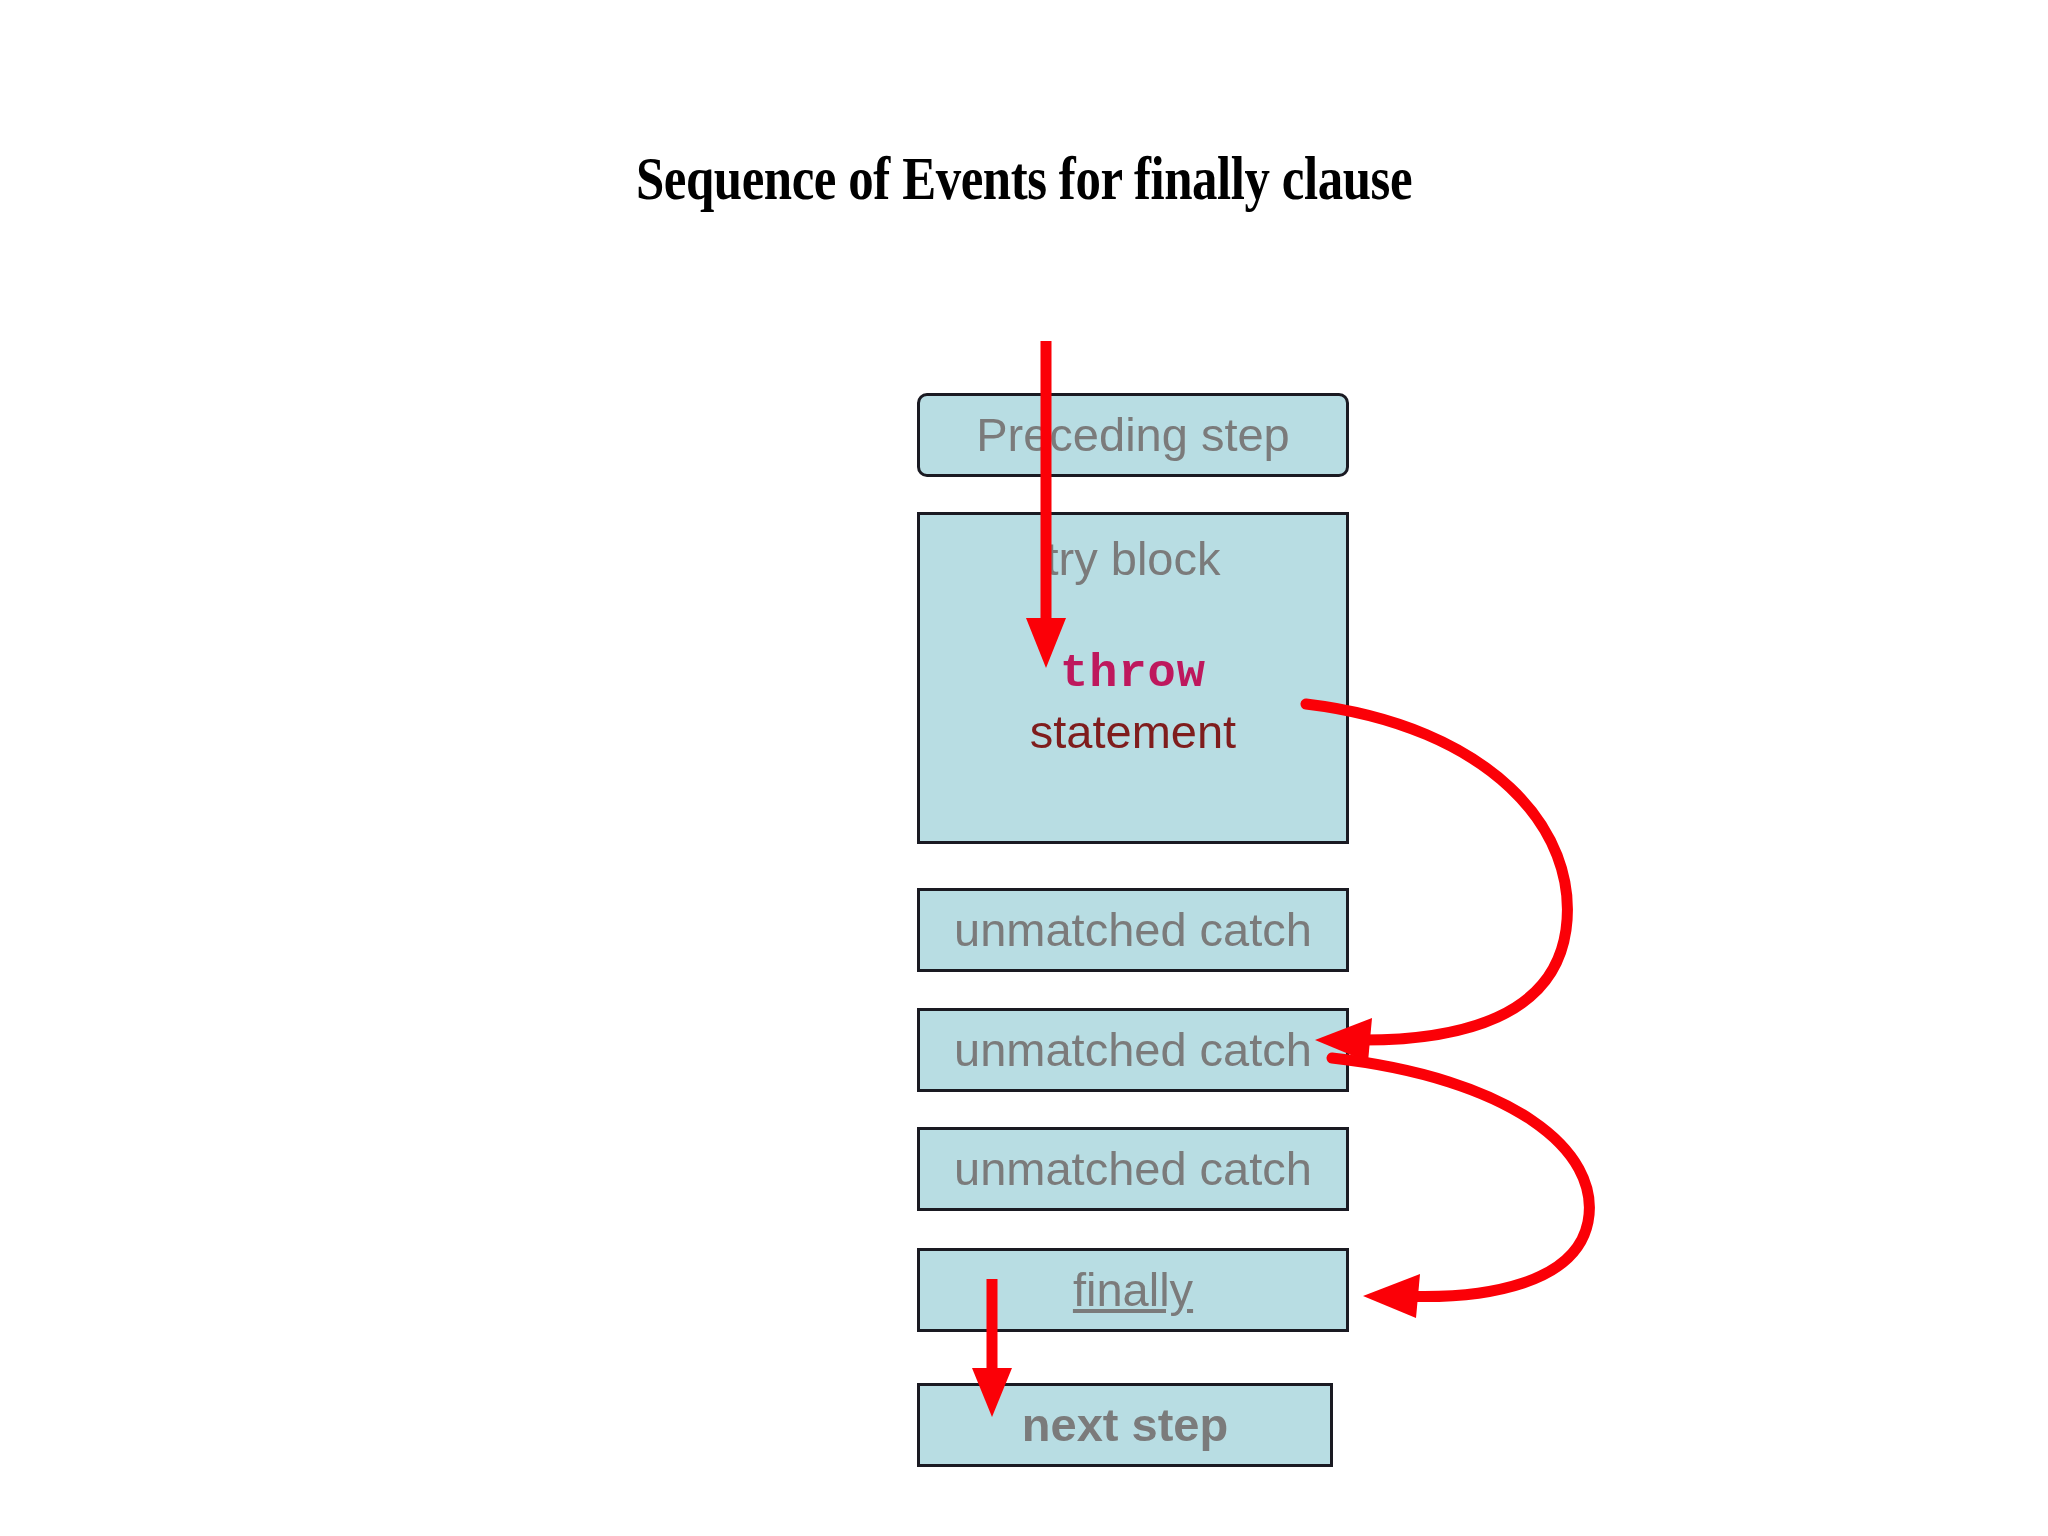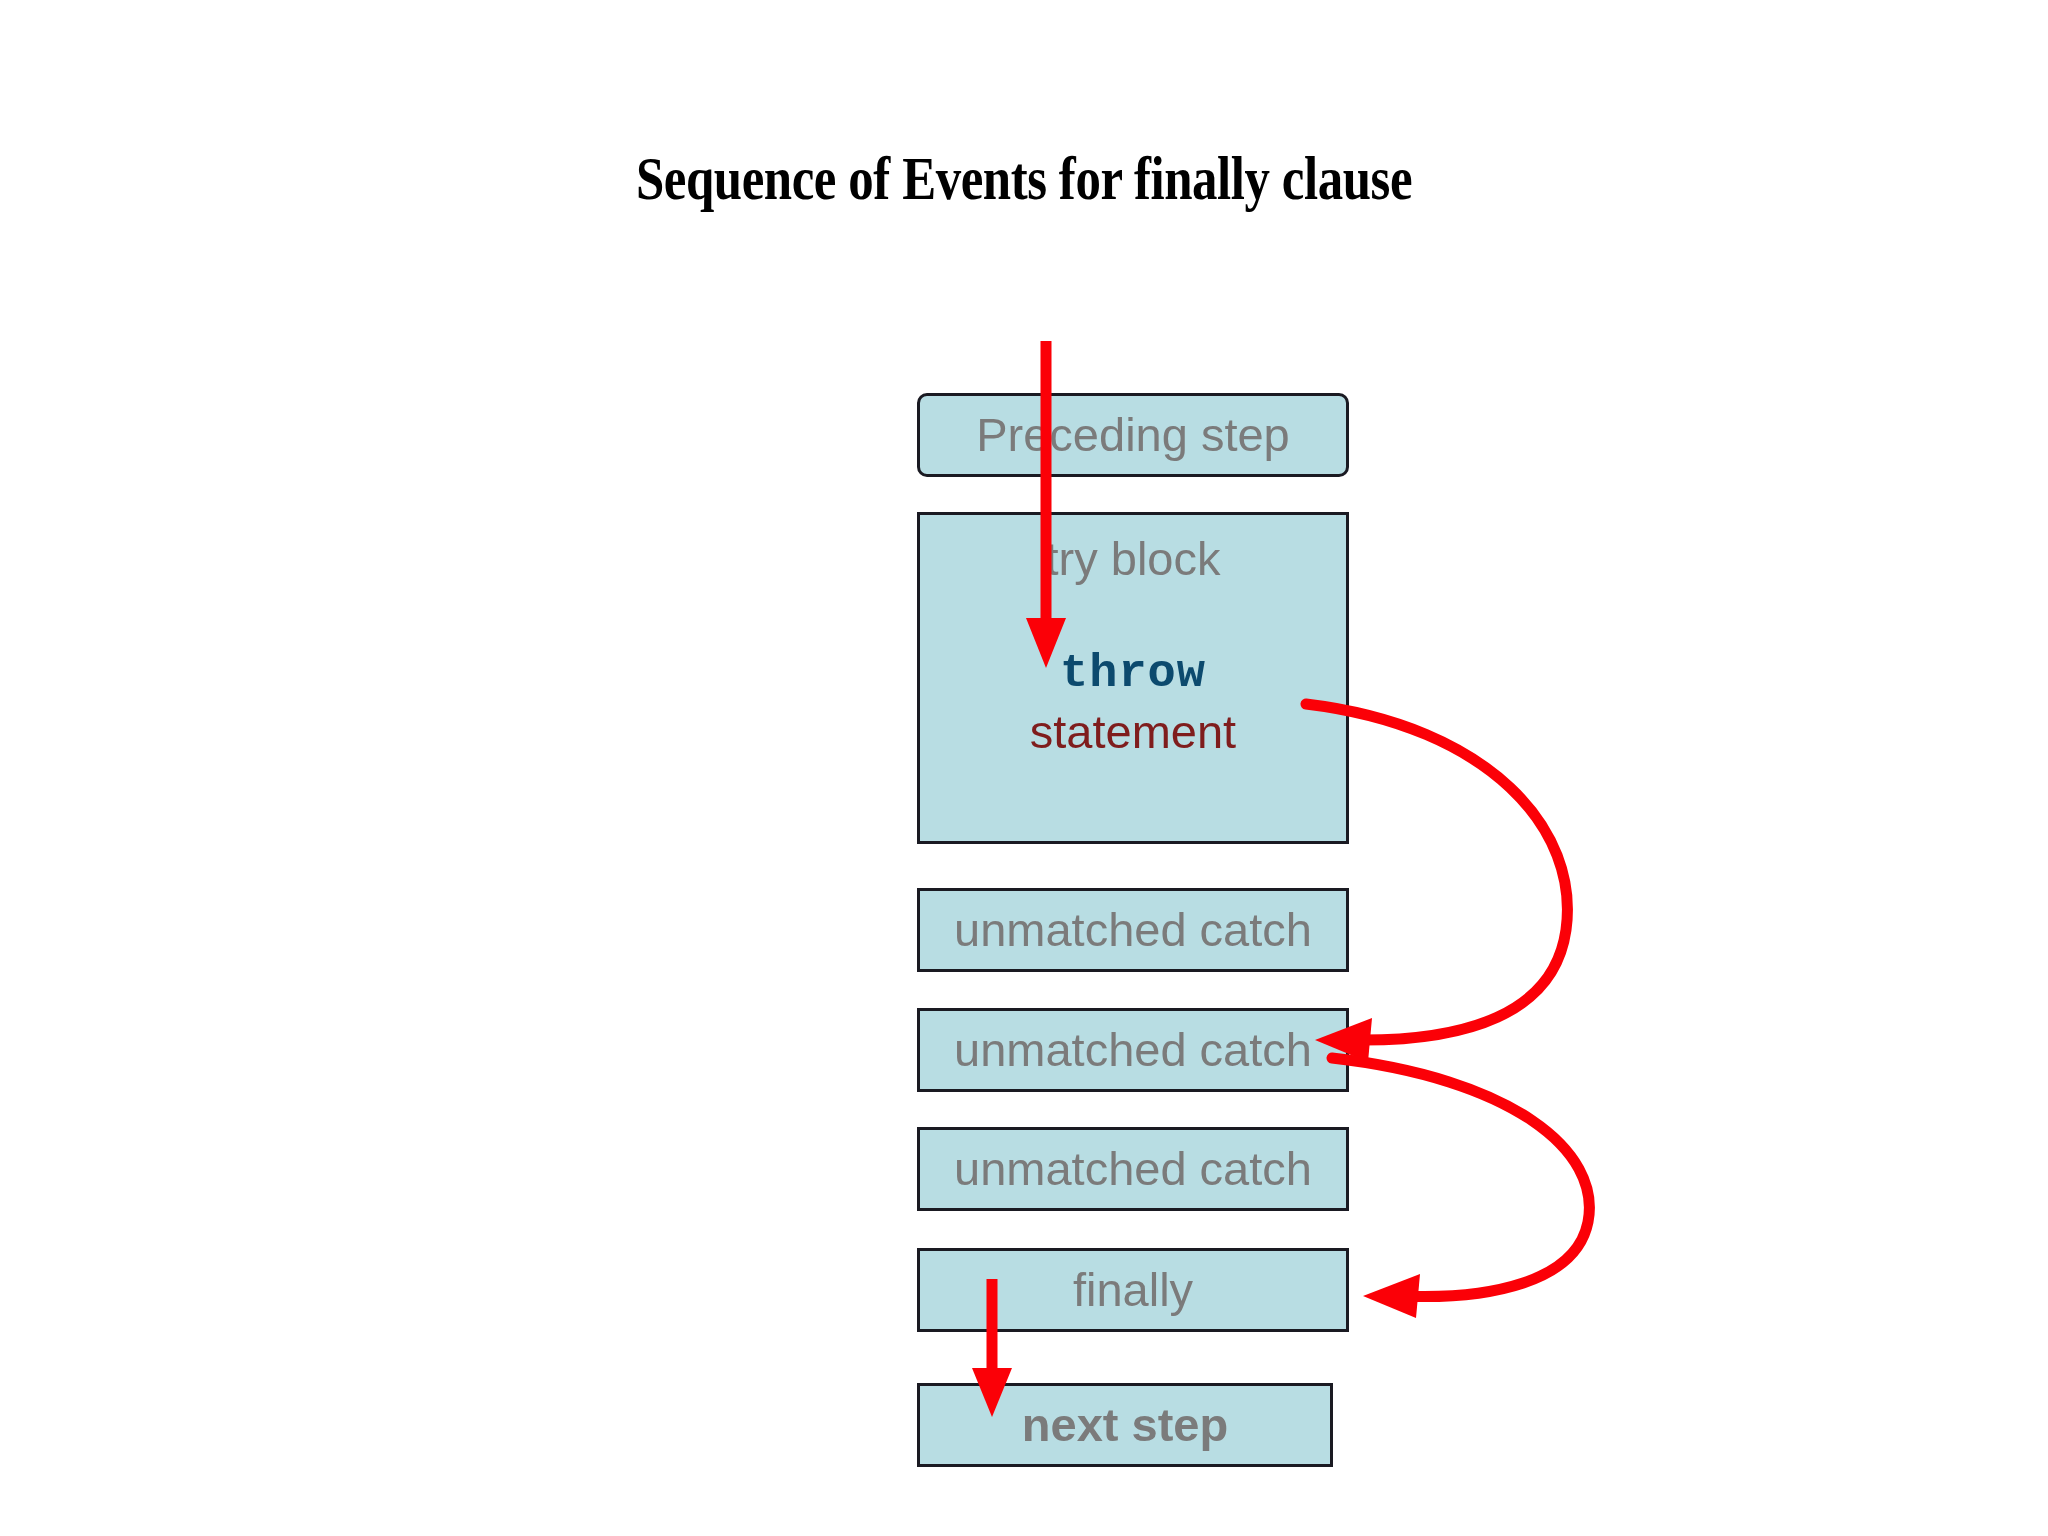--- a/index.html
+++ b/index.html
@@ -57,21 +57,21 @@
     font-weight: normal;
     z-index: 1;
   }
 
   
   #box-preceding-step { left: 917px; top: 393px;  width: 432px; height: 84px; border-radius: 10px; }
   #box-try-block      { left: 917px; top: 512px;  width: 432px; height: 332px; text-decoration: underline; }
   #box-unmatched-1    { left: 917px; top: 888px;  width: 432px; height: 84px; }
   #box-matching-catch { left: 917px; top: 1008px; width: 432px; height: 84px; }
   #box-unmatched-2    { left: 917px; top: 1127px; width: 432px; height: 84px; }
-  #box-finally        { left: 917px; top: 1248px; width: 432px; height: 84px; }
+  #box-finally        { left: 917px; top: 1248px; width: 432px; height: 84px; text-decoration: underline; }
   #box-next-step      { left: 917px; top: 1383px; width: 416px; height: 84px; font-weight: bold; }
 
   
   #box-try-block { display: block; }
   .try-stack {
     position: absolute;
     left: 0;
     top: 0;
     width: 100%;
     height: 100%;
@@ -79,21 +79,21 @@
     flex-direction: column;
     align-items: center;
     text-align: center;
   }
   .try-line-1 { margin-top: 18px; color: #7b7b7b; font-size: 47px; }
   .try-line-throw {
     margin-top: 62px;
     font-family: "Liberation Mono", "DejaVu Sans Mono", monospace;
     font-weight: bold;
     font-size: 47px;
-    color: #0c4a6e;
+    color: #be185d;
     letter-spacing: 1px;
   }
   .try-line-3 { margin-top: 6px; color: #7f1d1d; font-size: 47px; }
 
   
   #arrows {
     position: absolute;
     left: 0;
     top: 0;
     width: 2048px;

